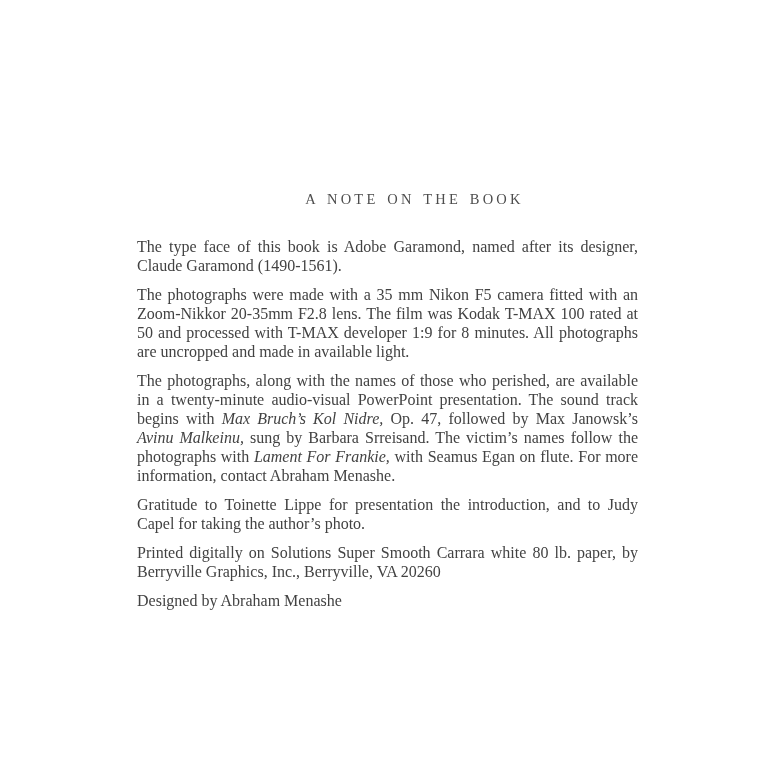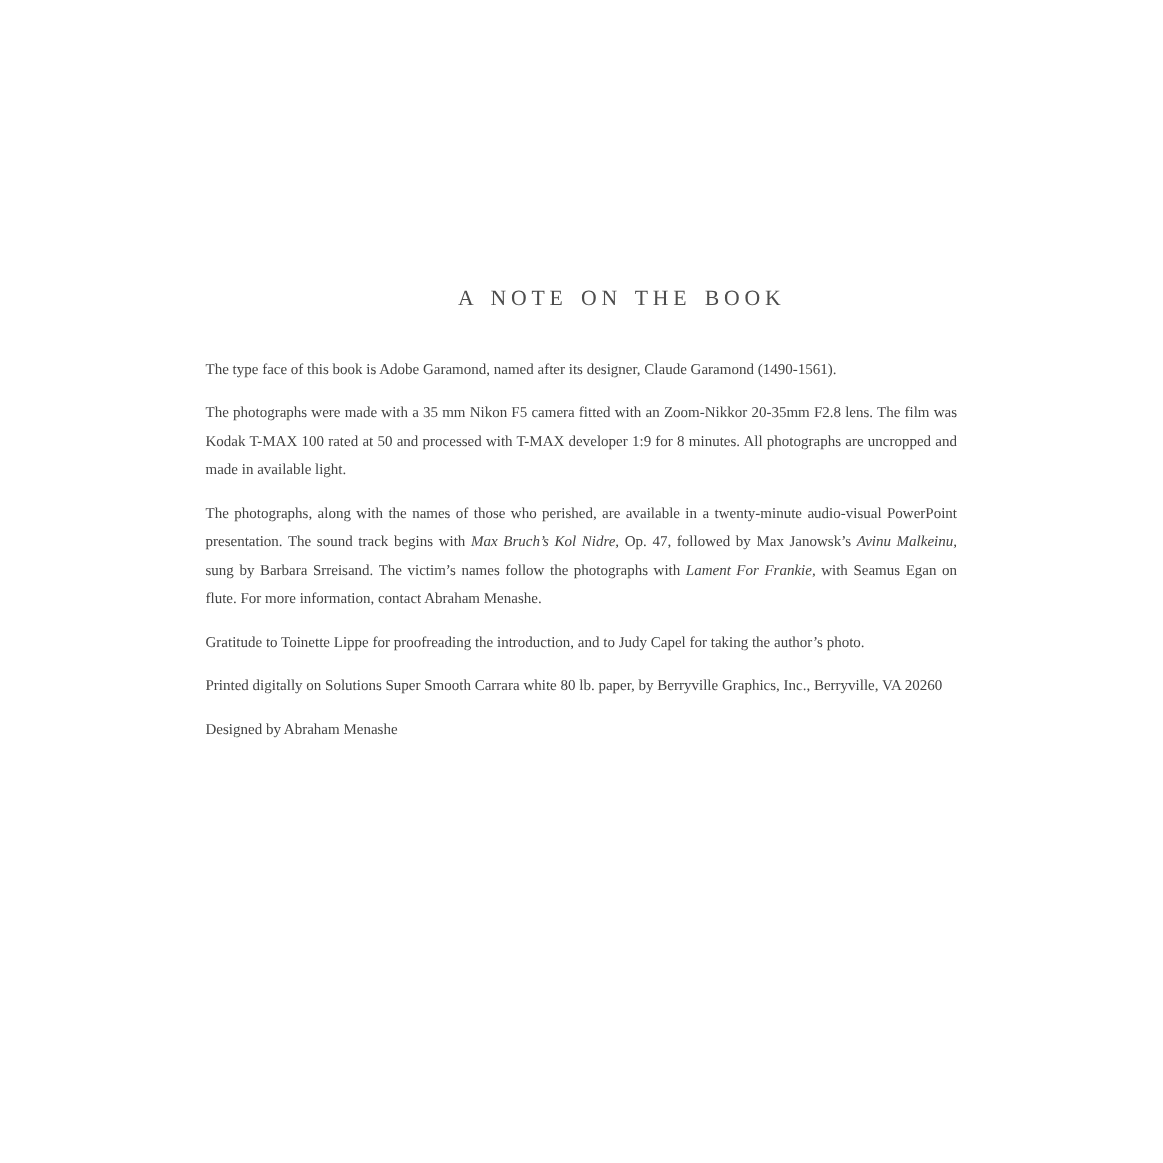--- a/index.html
+++ b/index.html
@@ -30,38 +30,38 @@
   }
   .note-body {
     position: absolute;
     top: 237px;
     left: 137px;
     width: 501px;
     color: #424242;
   }
   .note-body p.para {
     margin: 0 0 10px 0;
-    font-size: 10px;
+    font-size: 16px;
     line-height: 19px;
     text-align: justify;
     text-justify: inter-word;
   }
   .note-body p.para:last-child {
     margin-bottom: 0;
   }
   .note-body em {
     font-style: italic;
   }
 </style>
 </head>
 <body>
 
 <div class="page">
   <div class="note-title">A NOTE ON THE BOOK</div>
   <div class="note-body">
       <p class="para"><span>The type face of this book is Adobe Garamond, named after its designer, Claude Garamond (1490-1561).</span></p>
       <p class="para"><span>The photographs were made with a 35 mm Nikon F5 camera fitted with an Zoom-Nikkor 20-35mm F2.8 lens. The film was Kodak T-MAX 100 rated at 50 and processed with T-MAX developer 1:9 for 8 minutes. All photographs are uncropped and made in available light.</span></p>
       <p class="para"><span>The photographs, along with the names of those who perished, are available in a twenty-minute audio-visual PowerPoint presentation. The sound track begins with </span><em>Max Bruch’s Kol Nidre,</em><span> Op. 47, followed by Max Janowsk’s </span><em>Avinu Malkeinu,</em><span> sung by Barbara Srreisand. The victim’s names follow the photographs with </span><em>Lament For Frankie,</em><span> with Seamus Egan on flute. For more information, contact Abraham Menashe.</span></p>
-      <p class="para"><span>Gratitude to Toinette Lippe for proofreading the introduction, and to Judy Capel for taking the author’s photo.</span></p>
+      <p class="para"><span>Gratitude to Toinette Lippe for presentation the introduction, and to Judy Capel for taking the author’s photo.</span></p>
       <p class="para"><span>Printed digitally on Solutions Super Smooth Carrara white 80 lb. paper, by Berryville Graphics, Inc., Berryville, VA 20260</span></p>
       <p class="para"><span>Designed by Abraham Menashe</span></p>
     </div>
 </div>
 
 </body></html>

